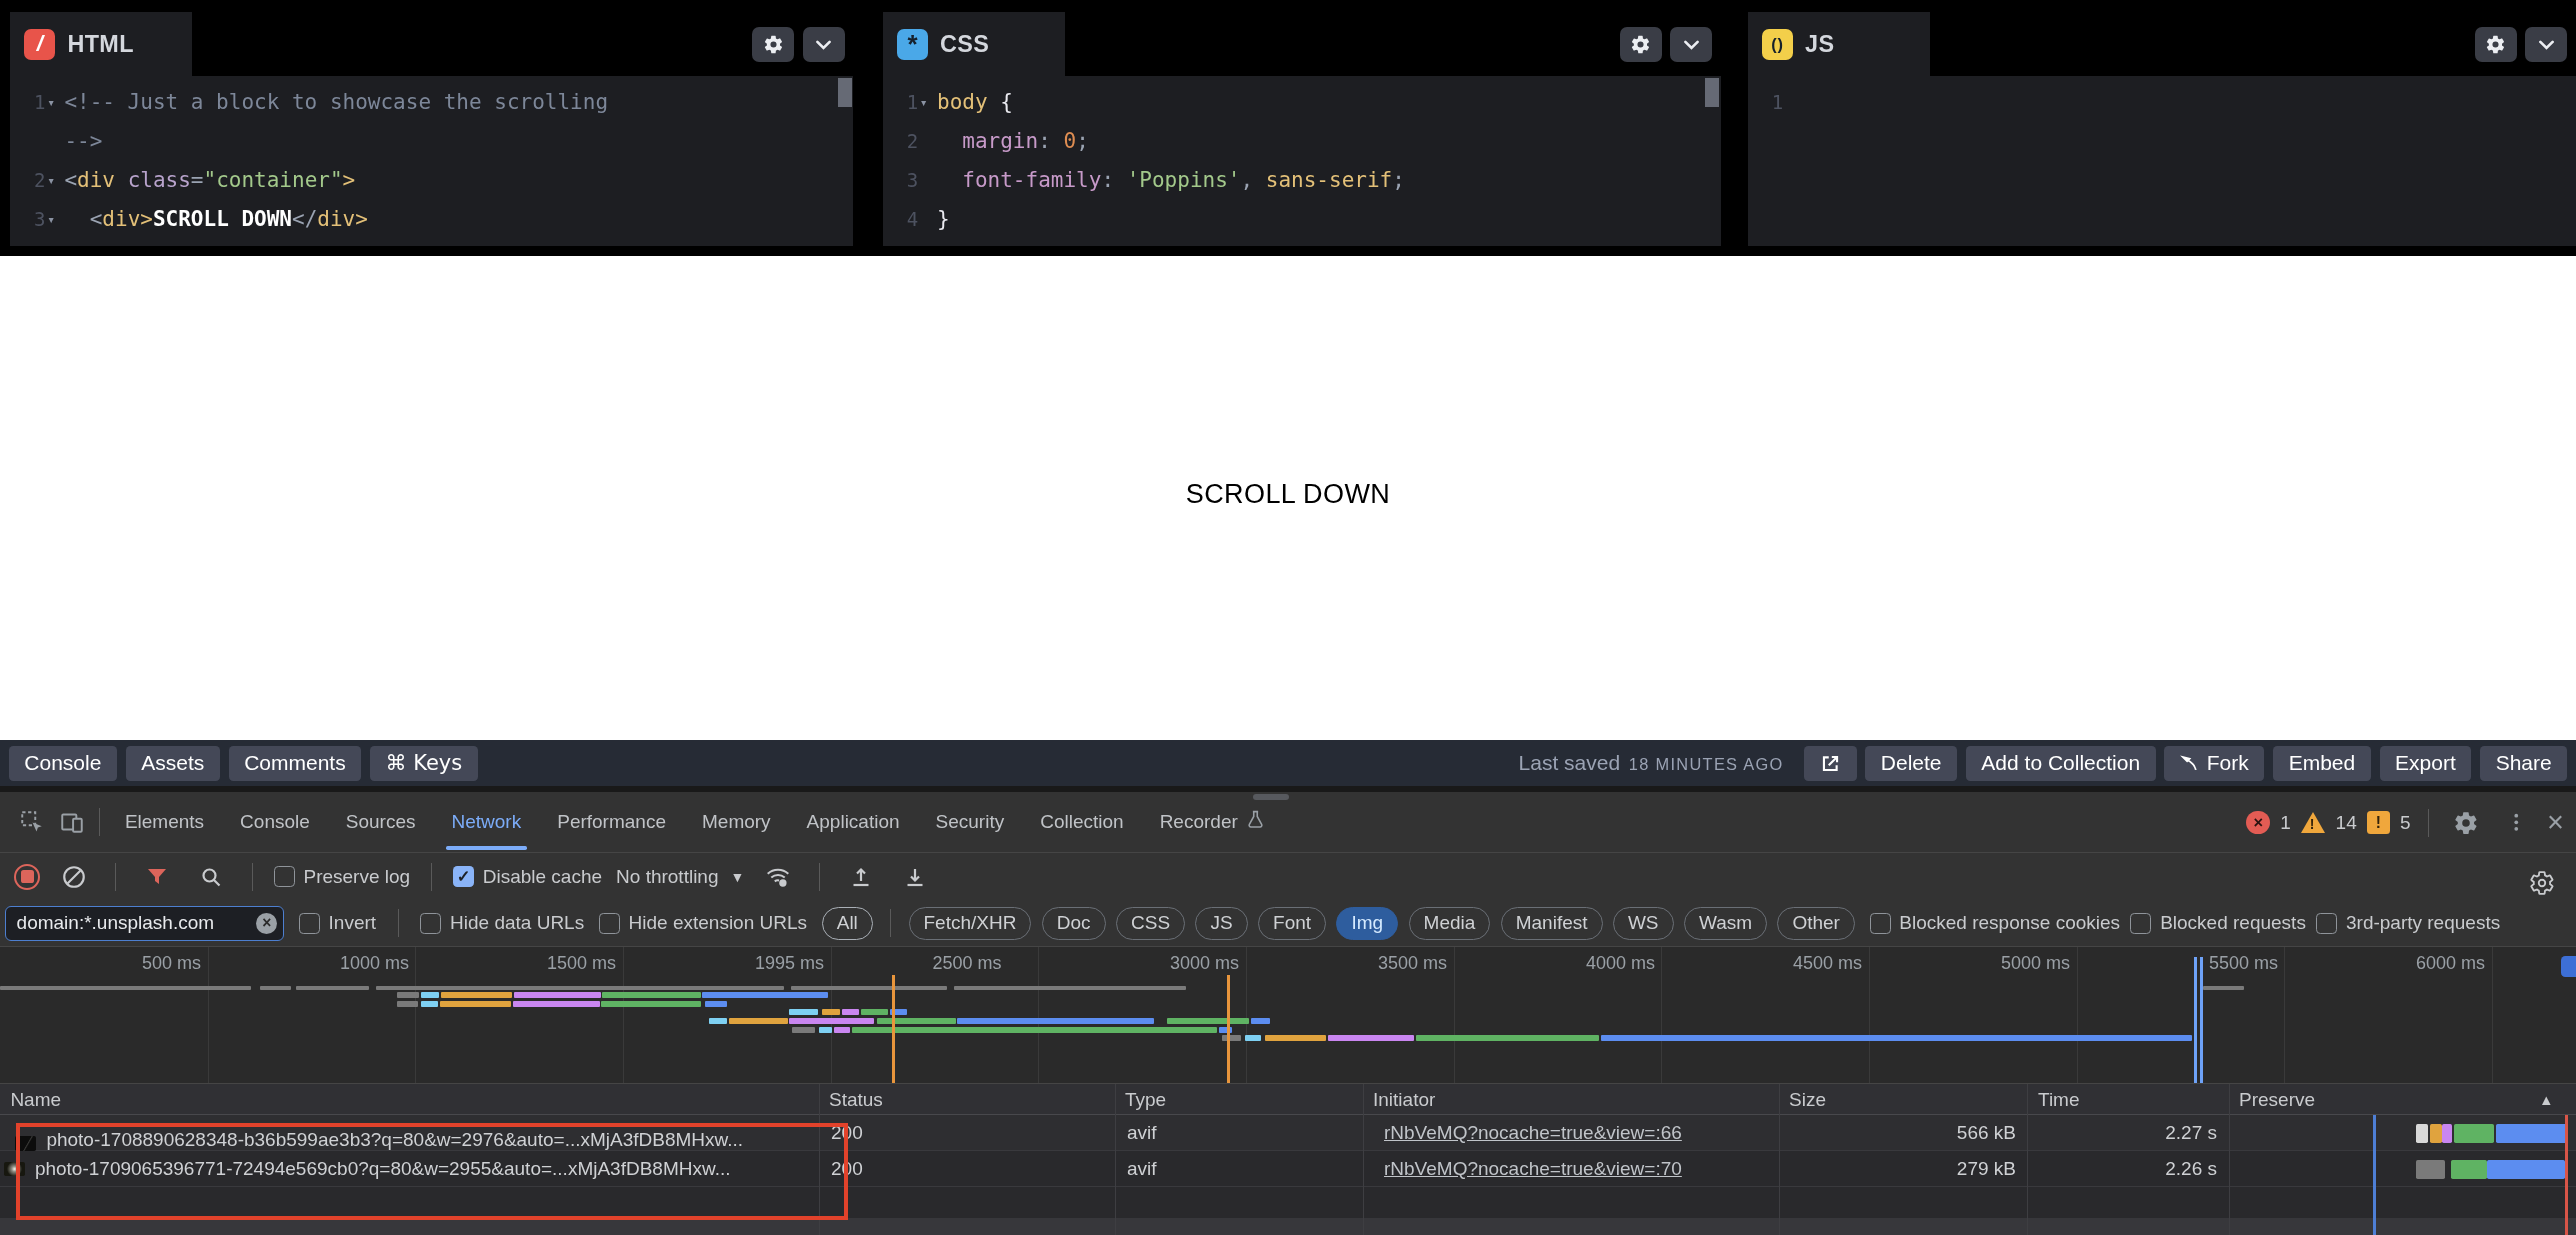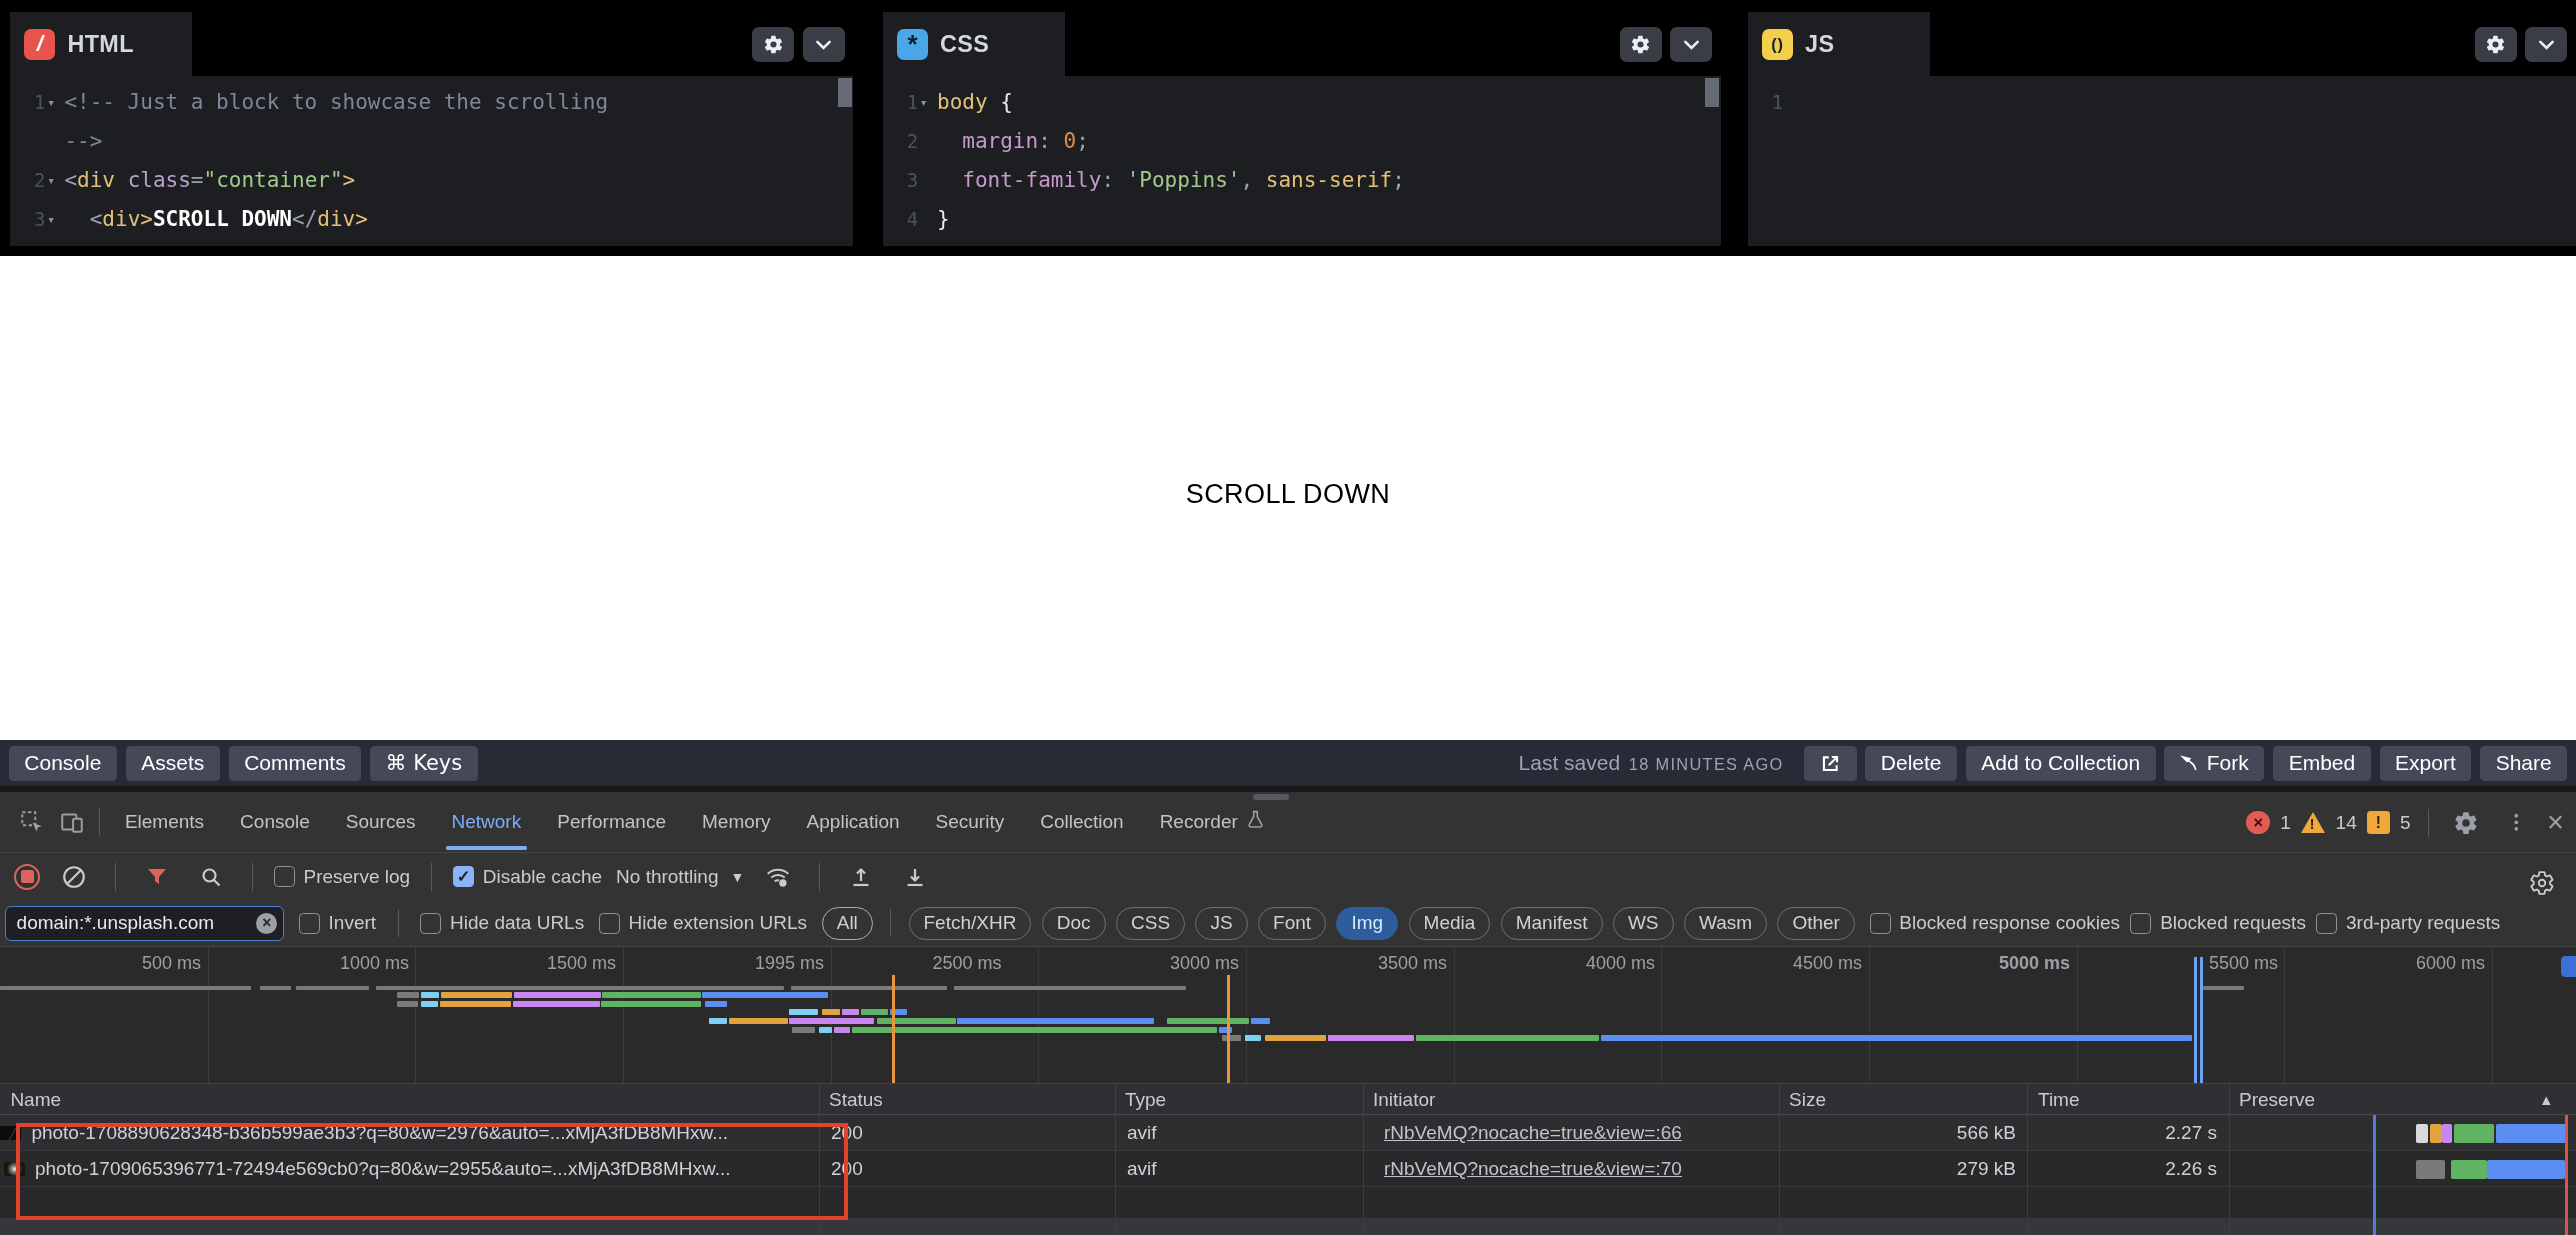--- a/index.html
+++ b/index.html
@@ -476,21 +476,21 @@
         <div class="ticklabel" style="left: 902px; text-align: center;">2500 ms</div>
         <div class="gline" style="left: 1246px;"></div>
         <div class="ticklabel" style="left: 1109px;">3000 ms</div>
         <div class="gline" style="left: 1454px;"></div>
         <div class="ticklabel" style="left: 1317px;">3500 ms</div>
         <div class="gline" style="left: 1661px;"></div>
         <div class="ticklabel" style="left: 1525px;">4000 ms</div>
         <div class="gline" style="left: 1869px;"></div>
         <div class="ticklabel" style="left: 1732px;">4500 ms</div>
         <div class="gline" style="left: 2077px;"></div>
-        <div class="ticklabel" style="left: 1940px; font-weight: bold;">5000 ms</div>
+        <div class="ticklabel" style="left: 1940px;">5000 ms</div>
         <div class="gline" style="left: 2284px;"></div>
         <div class="ticklabel" style="left: 2148px;">5500 ms</div>
         <div class="gline" style="left: 2492px;"></div>
         <div class="ticklabel" style="left: 2355px;">6000 ms</div>
         <div class="ovbar" style="left: 0px; width: 251px; top: 39px; height: 3.5px; background: rgb(122, 122, 122);"></div>
         <div class="ovbar" style="left: 260px; width: 31px; top: 39px; height: 3.5px; background: rgb(122, 122, 122);"></div>
         <div class="ovbar" style="left: 296px; width: 73px; top: 39px; height: 3.5px; background: rgb(122, 122, 122);"></div>
         <div class="ovbar" style="left: 376px; width: 408px; top: 39px; height: 3.5px; background: rgb(122, 122, 122);"></div>
         <div class="ovbar" style="left: 791px; width: 156px; top: 39px; height: 3.5px; background: rgb(122, 122, 122);"></div>
         <div class="ovbar" style="left: 954px; width: 232px; top: 39px; height: 3.5px; background: rgb(122, 122, 122);"></div>
@@ -548,21 +548,21 @@
           <div class="th" style="left: 2239px;">Preserve</div>
           <div class="sortarrow">▲</div>
         </div>
         <div class="colsep" style="left: 819px;"></div>
         <div class="colsep" style="left: 1115px;"></div>
         <div class="colsep" style="left: 1363px;"></div>
         <div class="colsep" style="left: 1779px;"></div>
         <div class="colsep" style="left: 2027px;"></div>
         <div class="colsep" style="left: 2229px;"></div>
         <div class="trow odd" style="top: 31px;">
-          <div class="td" style="left: 0; width: 810px;">
+          <div class="td" style="left: 15px; width: 810px; align-items: flex-end;">
             <span class="thumb figure"></span>
             <span>photo-1708890628348-b36b599ae3b3?q=80&amp;w=2976&amp;auto=...xMjA3fDB8MHxw...</span>
           </div>
           <div class="td" style="left: 831px;">200</div>
           <div class="td" style="left: 1127px;">avif</div>
           <div class="td" style="left: 1384px; width: 381px;">
             <a>rNbVeMQ?nocache=true&amp;view=:66</a>
           </div>
           <div class="td" style="left: 1817px; width: 199px; justify-content: flex-end;">566 kB</div>
           <div class="td" style="left: 2027px; width: 190px; justify-content: flex-end;">2.27 s</div>

